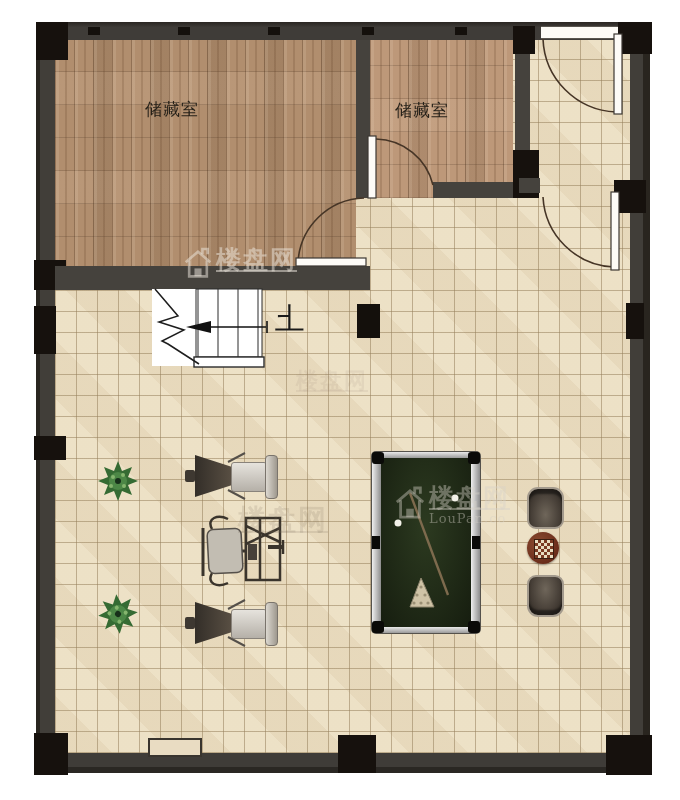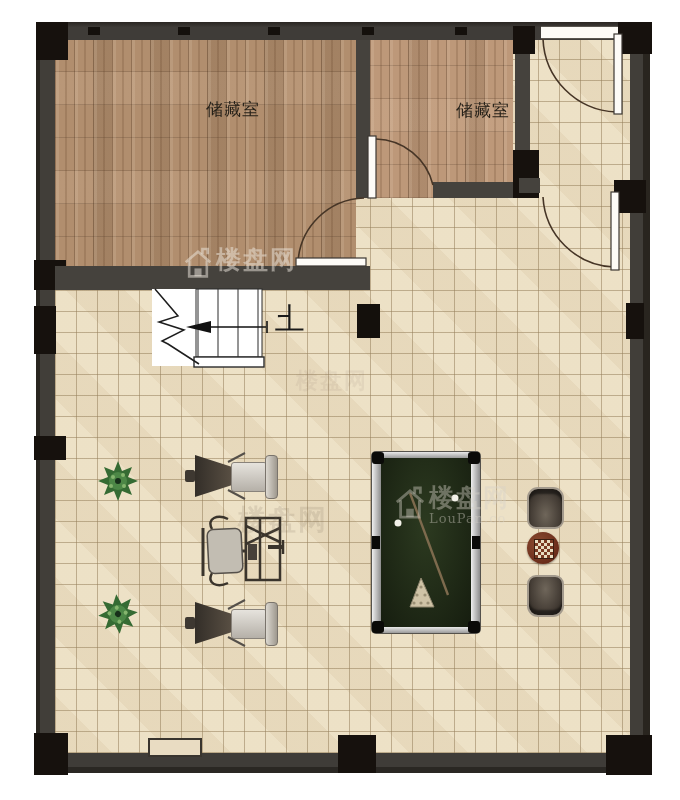--- a/index.html
+++ b/index.html
@@ -72,23 +72,23 @@
            border-radius:3px;background:linear-gradient(180deg,#e6e3dd,#b5b0a8);}
   .tm-bar{position:absolute;left:82px;top:5px;width:11px;height:42px;border:1px solid #7a746c;
           border-radius:4px;background:linear-gradient(90deg,#dcd8d0,#9e988e);}
 
   .plant{width:44px;height:44px;}
 
   .col-black{background:#14100c;}
   .niche{background:#e9dcc2;border:2px solid #39342e;}
 
   
-  .room-label{font-size:17px;color:#262119;letter-spacing:1px;white-space:nowrap;text-align:right;}
+  .room-label{font-size:17px;color:#262119;letter-spacing:1px;white-space:nowrap;text-align:left;}
   .wm{display:flex;align-items:flex-start;gap:3px;pointer-events:none;white-space:nowrap;}
-  .wm-zh{font-size:25px;font-weight:bold;letter-spacing:2px;line-height:1.1;}
+  .wm-zh{font-size:25px;font-weight:bold;letter-spacing:2px;line-height:1.1;text-decoration:underline;}
   .wm-en{font-size:13px;letter-spacing:1px;line-height:1;}
   .wm-light{color:rgba(234,229,219,.52);}
   .wm-mid{color:rgba(215,210,199,.42);}
   .wm-faint{color:rgba(120,105,85,.16);}
   .wm-ghost{color:rgba(120,105,85,.09);}
   svg{display:block;}
 </style>
 </head>
 <body>
 

